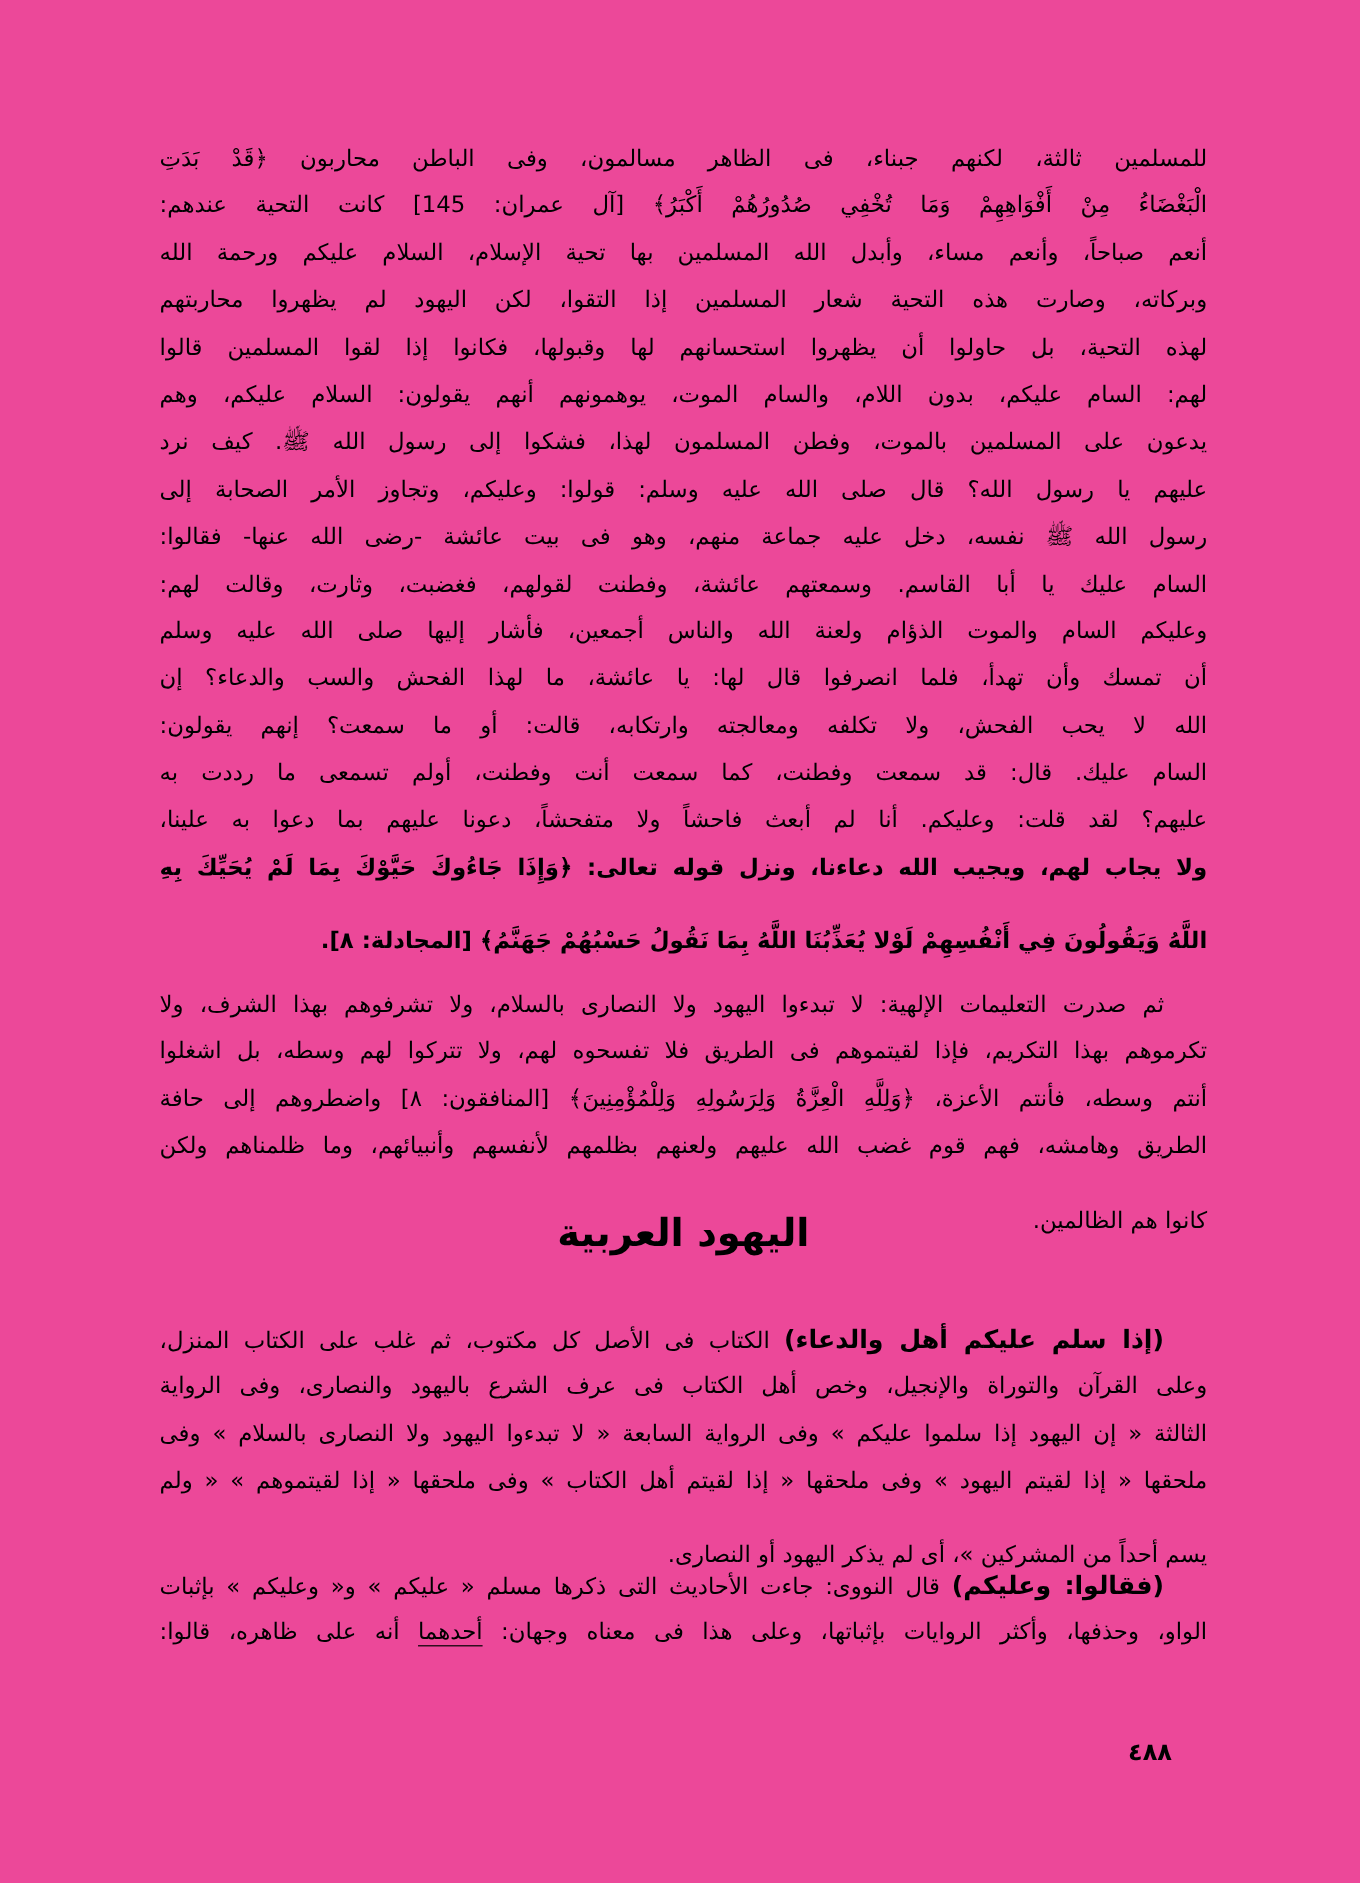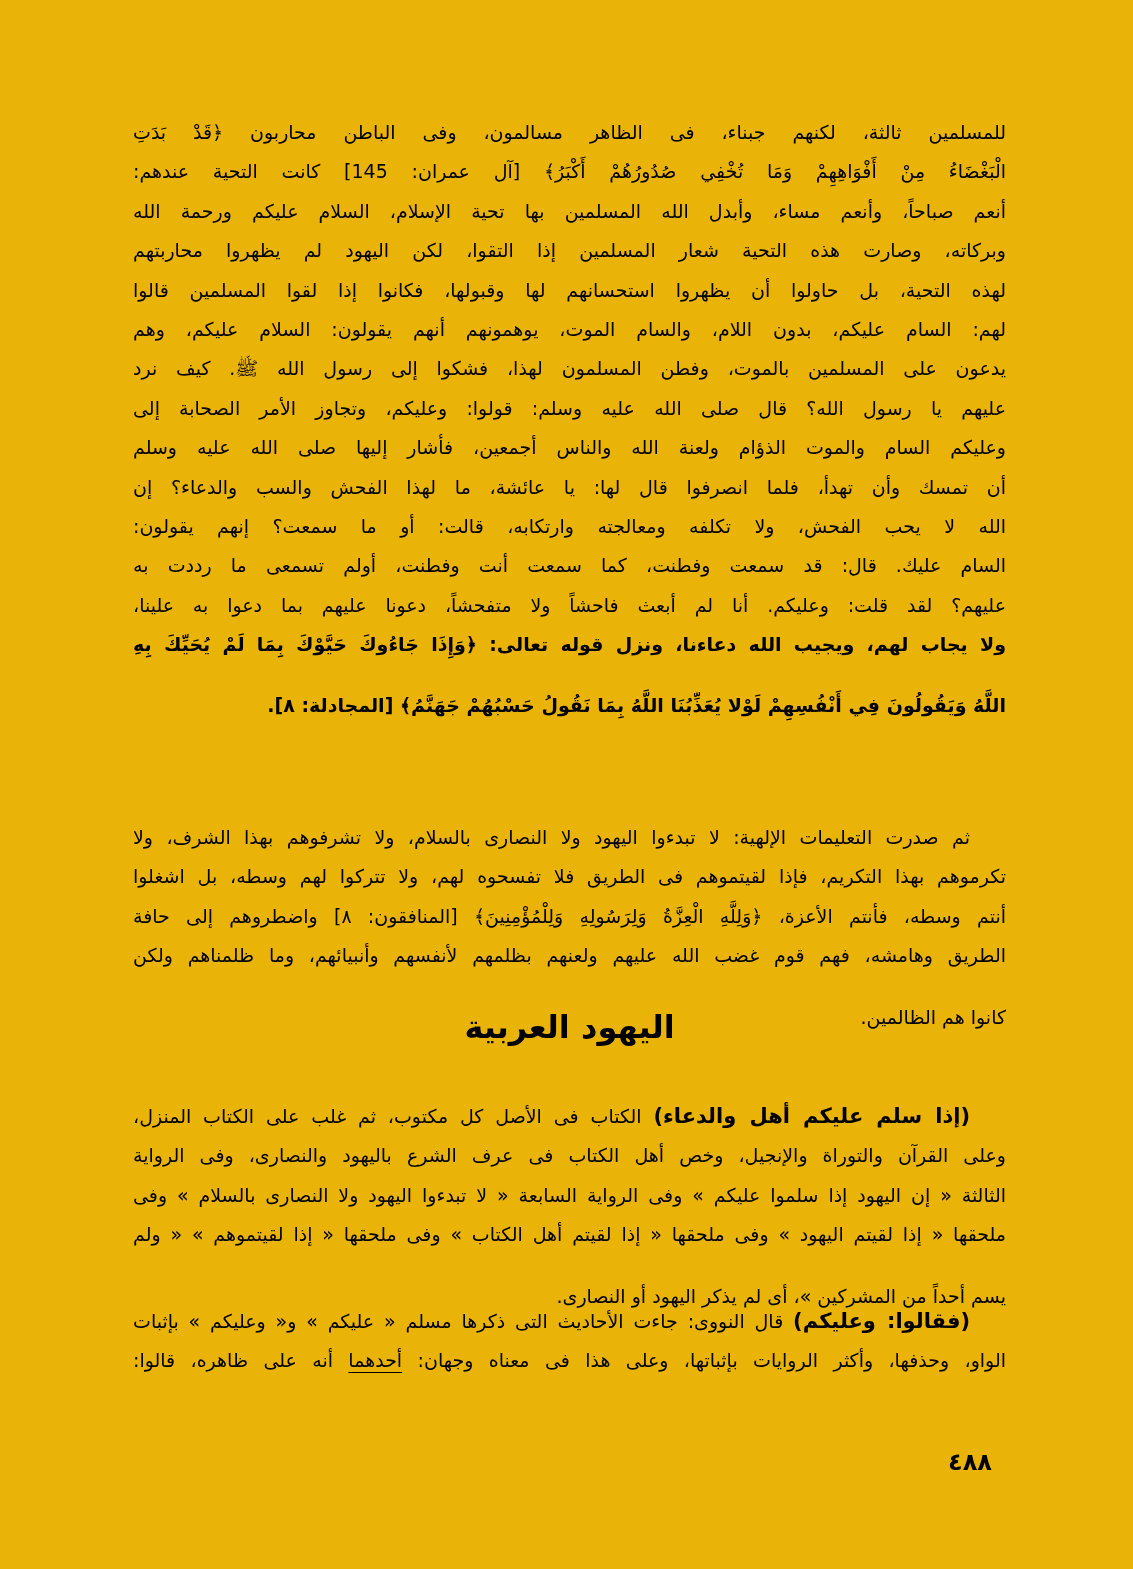--- a/index.html
+++ b/index.html
@@ -1,19 +1,19 @@
 <!DOCTYPE html>
 <html><head>
 <meta charset="utf-8">
 <style>
   html, body { margin: 0; padding: 0; background: #ffffff; }
   body { width: 1133px; height: 1569px; position: relative; overflow: hidden; }
   .page {
     position: absolute; left: 0; top: 0; width: 1133px; height: 1569px;
-    background: #eab308; color: #000000;
+    background: #ec4899; color: #000000;
     font-family: "DejaVu Sans", sans-serif;
   }
   .text-block {
     position: absolute; left: 133px; width: 873px;
     direction: rtl; text-align: justify; text-align-last: justify;
     font-size: 19px; line-height: 39.4px;
   }
   .text-block .line { display: block; white-space: nowrap; text-align: justify; text-align-last: justify; height: 39.4px; overflow: visible; }
   .text-block .line.last { text-align-last: right; margin-top: 22px; }
   .block1 { top: 113px; }
@@ -24,37 +24,39 @@
     font-family: "DejaVu Sans", sans-serif; font-weight: bold; font-size: 32px;
   }
   .block3 { top: 1097px; }
   .block4 { top: 1302px; }
   .lead { font-weight: bold; font-size: 21px; }
   .quran { font-weight: bold; }
   .u { text-decoration: underline; text-underline-offset: 5px; }
   .indent { padding-right: 36px; }
   .page-number {
     position: absolute; left: 940px; top: 1448px; width: 60px;
-    direction: rtl; text-align: center; font-weight: bold; font-size: 24px;
+    direction: rtl; text-align: left; font-weight: bold; font-size: 20px;
   }
 </style>
 </head>
 <body>
 
 <div class="page">
 
   <div class="text-block block1">
     <span class="line">للمسلمين ثالثة، لكنهم جبناء، فى الظاهر مسالمون، وفى الباطن محاربون ﴿قَدْ بَدَتِ</span>
     <span class="line">الْبَغْضَاءُ مِنْ أَفْوَاهِهِمْ وَمَا تُخْفِي صُدُورُهُمْ أَكْبَرُ﴾ [آل عمران: 145] كانت التحية عندهم:</span>
     <span class="line">أنعم صباحاً، وأنعم مساء، وأبدل الله المسلمين بها تحية الإسلام، السلام عليكم ورحمة الله</span>
     <span class="line">وبركاته، وصارت هذه التحية شعار المسلمين إذا التقوا، لكن اليهود لم يظهروا محاربتهم</span>
     <span class="line">لهذه التحية، بل حاولوا أن يظهروا استحسانهم لها وقبولها، فكانوا إذا لقوا المسلمين قالوا</span>
     <span class="line">لهم: السام عليكم، بدون اللام، والسام الموت، يوهمونهم أنهم يقولون: السلام عليكم، وهم</span>
     <span class="line">يدعون على المسلمين بالموت، وفطن المسلمون لهذا، فشكوا إلى رسول الله ﷺ. كيف نرد</span>
     <span class="line">عليهم يا رسول الله؟ قال صلى الله عليه وسلم: قولوا: وعليكم، وتجاوز الأمر الصحابة إلى</span>
+    <span class="line">رسول الله ﷺ نفسه، دخل عليه جماعة منهم، وهو فى بيت عائشة -رضى الله عنها- فقالوا:</span>
+    <span class="line">السام عليك يا أبا القاسم. وسمعتهم عائشة، وفطنت لقولهم، فغضبت، وثارت، وقالت لهم:</span>
     <span class="line">وعليكم السام والموت الذؤام ولعنة الله والناس أجمعين، فأشار إليها صلى الله عليه وسلم</span>
     <span class="line">أن تمسك وأن تهدأ، فلما انصرفوا قال لها: يا عائشة، ما لهذا الفحش والسب والدعاء؟ إن</span>
     <span class="line">الله لا يحب الفحش، ولا تكلفه ومعالجته وارتكابه، قالت: أو ما سمعت؟ إنهم يقولون:</span>
     <span class="line">السام عليك. قال: قد سمعت وفطنت، كما سمعت أنت وفطنت، أولم تسمعى ما رددت به</span>
     <span class="line">عليهم؟ لقد قلت: وعليكم. أنا لم أبعث فاحشاً ولا متفحشاً، دعونا عليهم بما دعوا به علينا،</span>
     <span class="line quran">ولا يجاب لهم، ويجيب الله دعاءنا، ونزل قوله تعالى: ﴿وَإِذَا جَاءُوكَ حَيَّوْكَ بِمَا لَمْ يُحَيِّكَ بِهِ</span>
     <span class="line last quran">اللَّهُ وَيَقُولُونَ فِي أَنْفُسِهِمْ لَوْلا يُعَذِّبُنَا اللَّهُ بِمَا نَقُولُ حَسْبُهُمْ جَهَنَّمُ﴾ [المجادلة: ٨].</span>
   </div>
 
   <div class="text-block block2">

